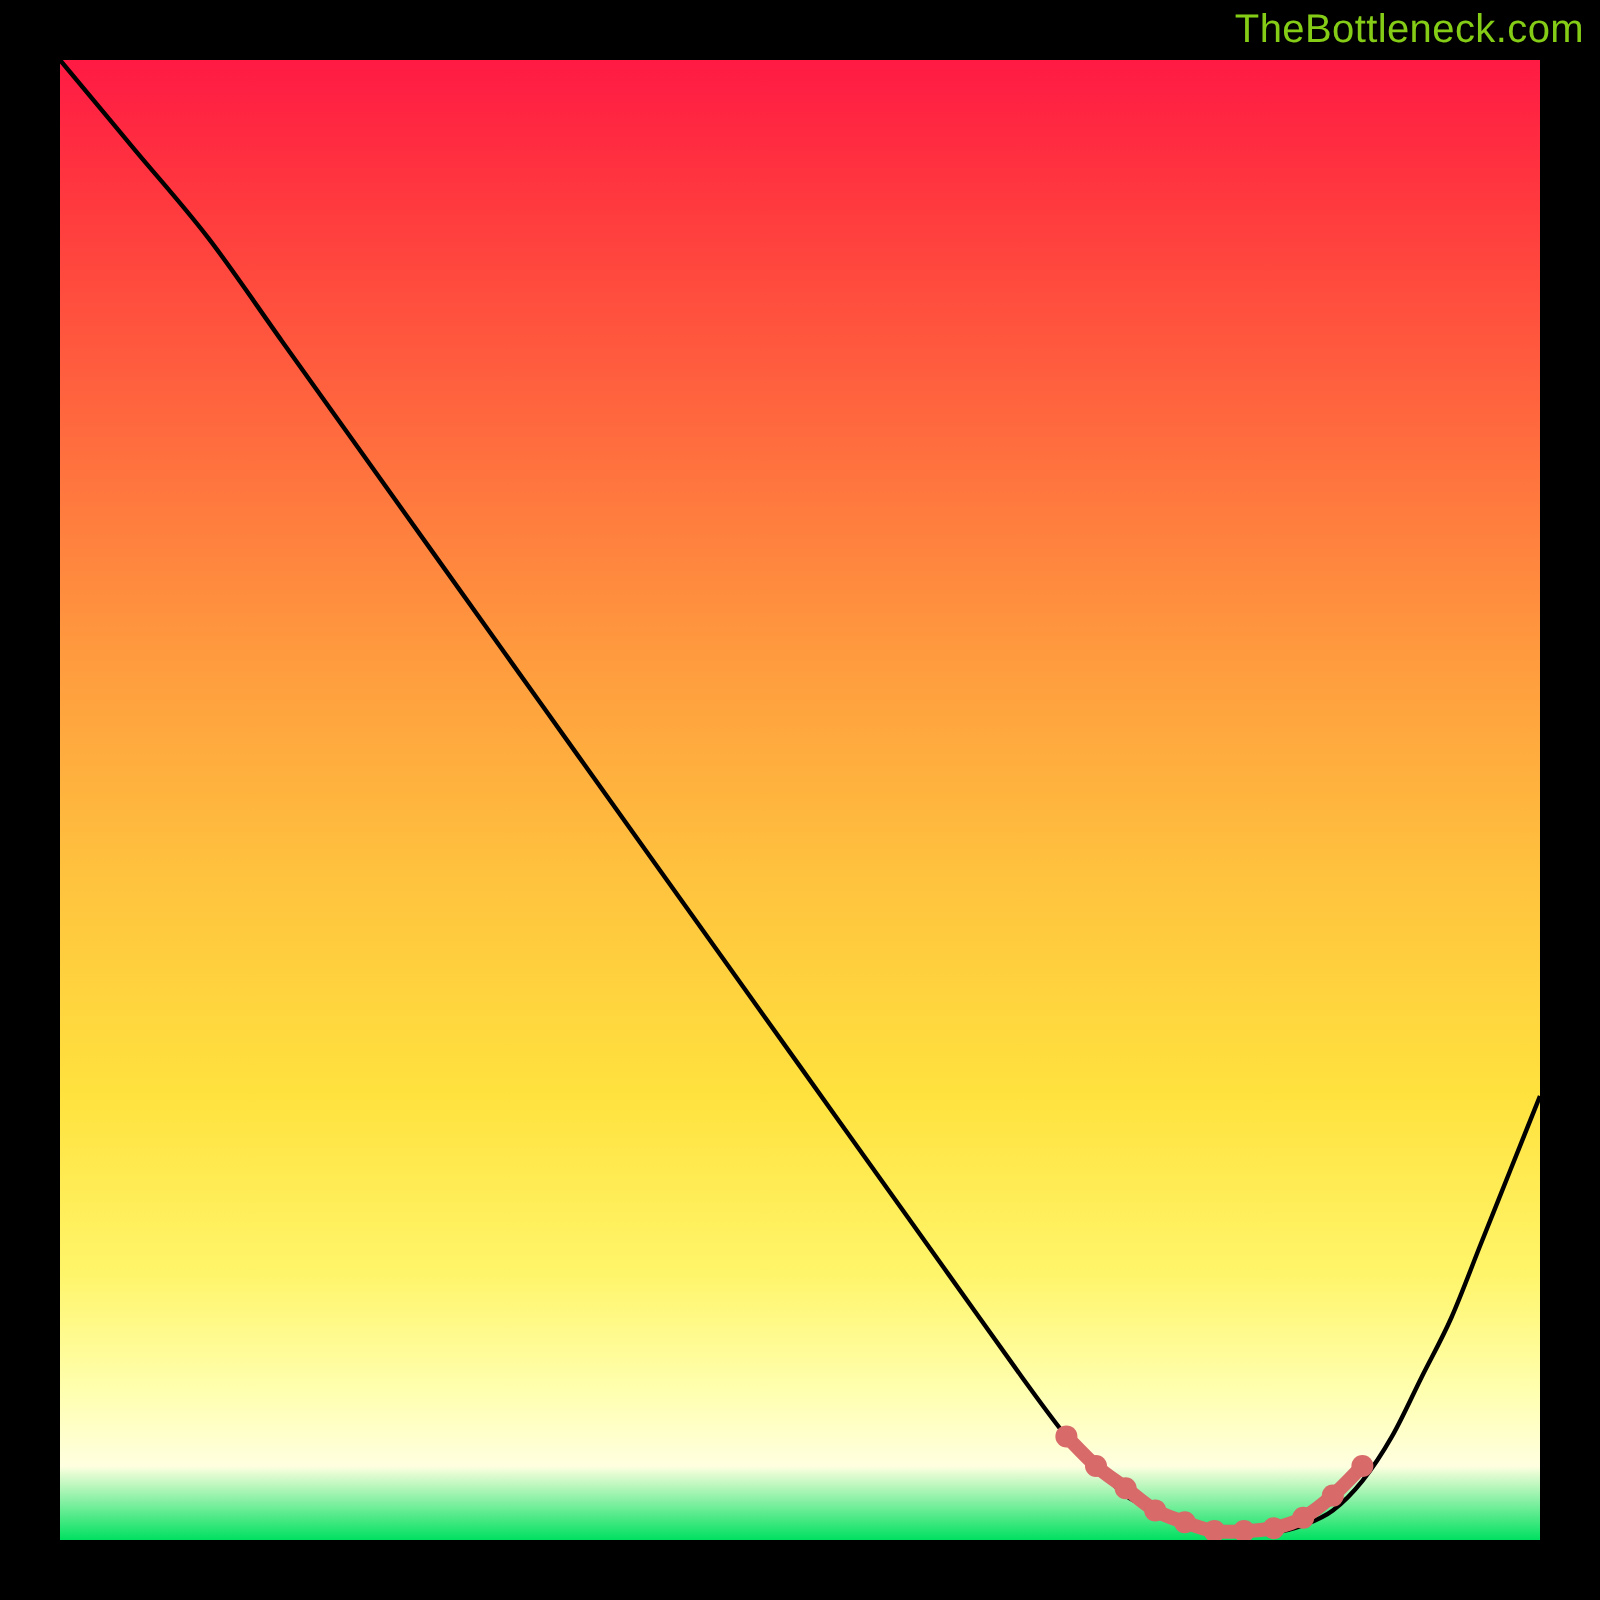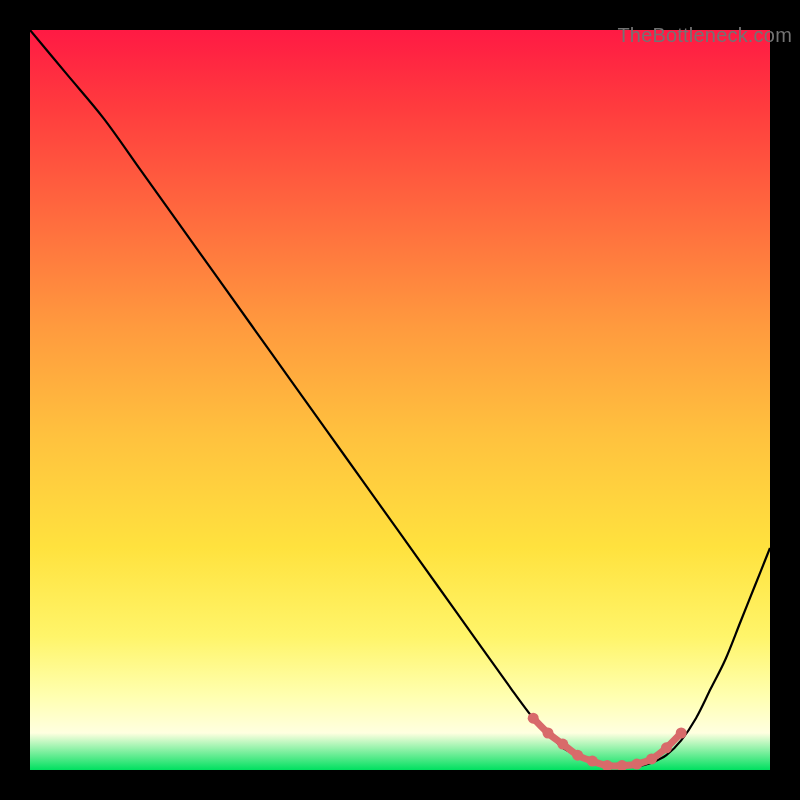--- a/index.html
+++ b/index.html
@@ -27,26 +27,25 @@
       #fff56a 82%,
       #ffffb0 90%,
       #ffffe0 95%,
       #00e060 100%
     );
   }
   .watermark {
     position: absolute;
     top: 4px;
     right: 8px;
-    color: #737373;
+    color: #84cc16;
     font-size: 20px;
     letter-spacing: 0.2px;
     font-weight: 500;
     user-select: none;
-    margin-top: 20px;
   }
   svg.curve {
     position: absolute;
     left: 0;
     top: 0;
     width: 740px;
     height: 740px;
   }
 </style>
 </head>

